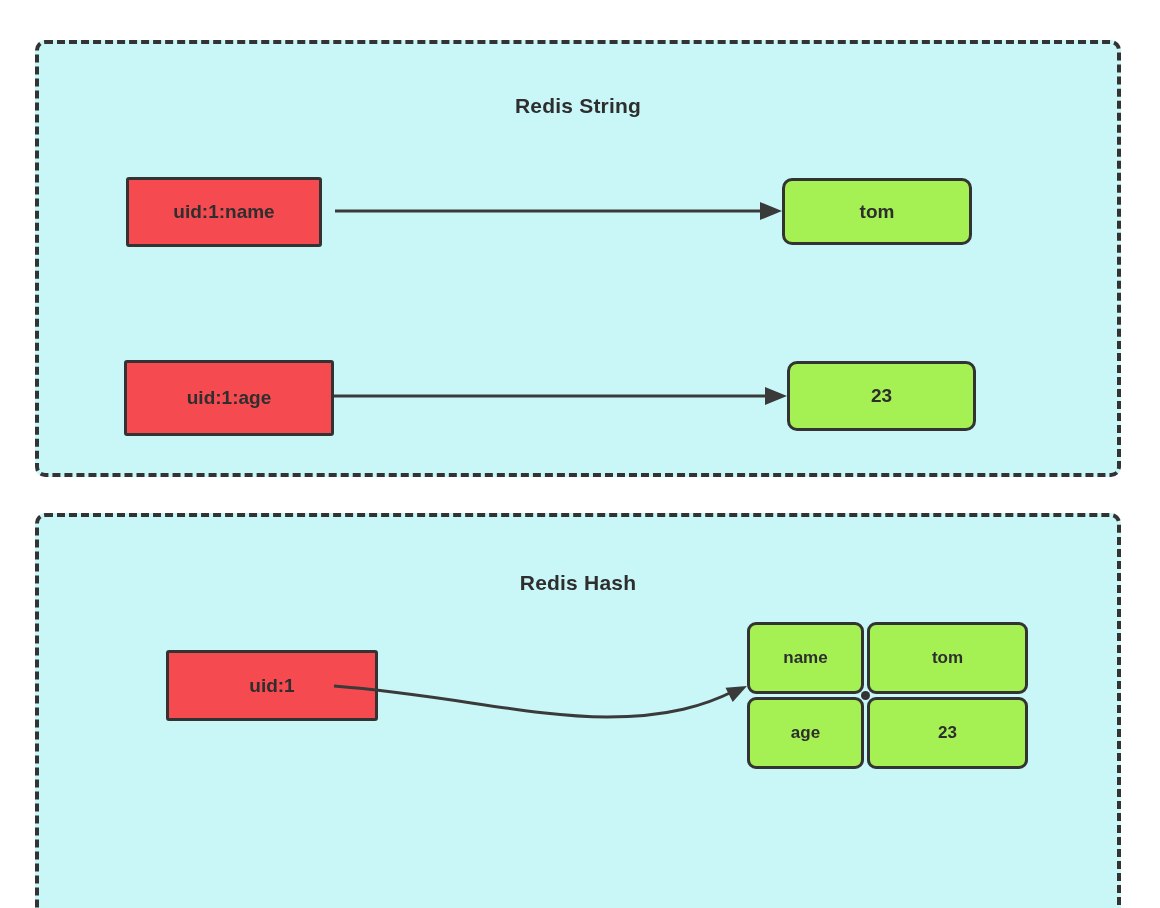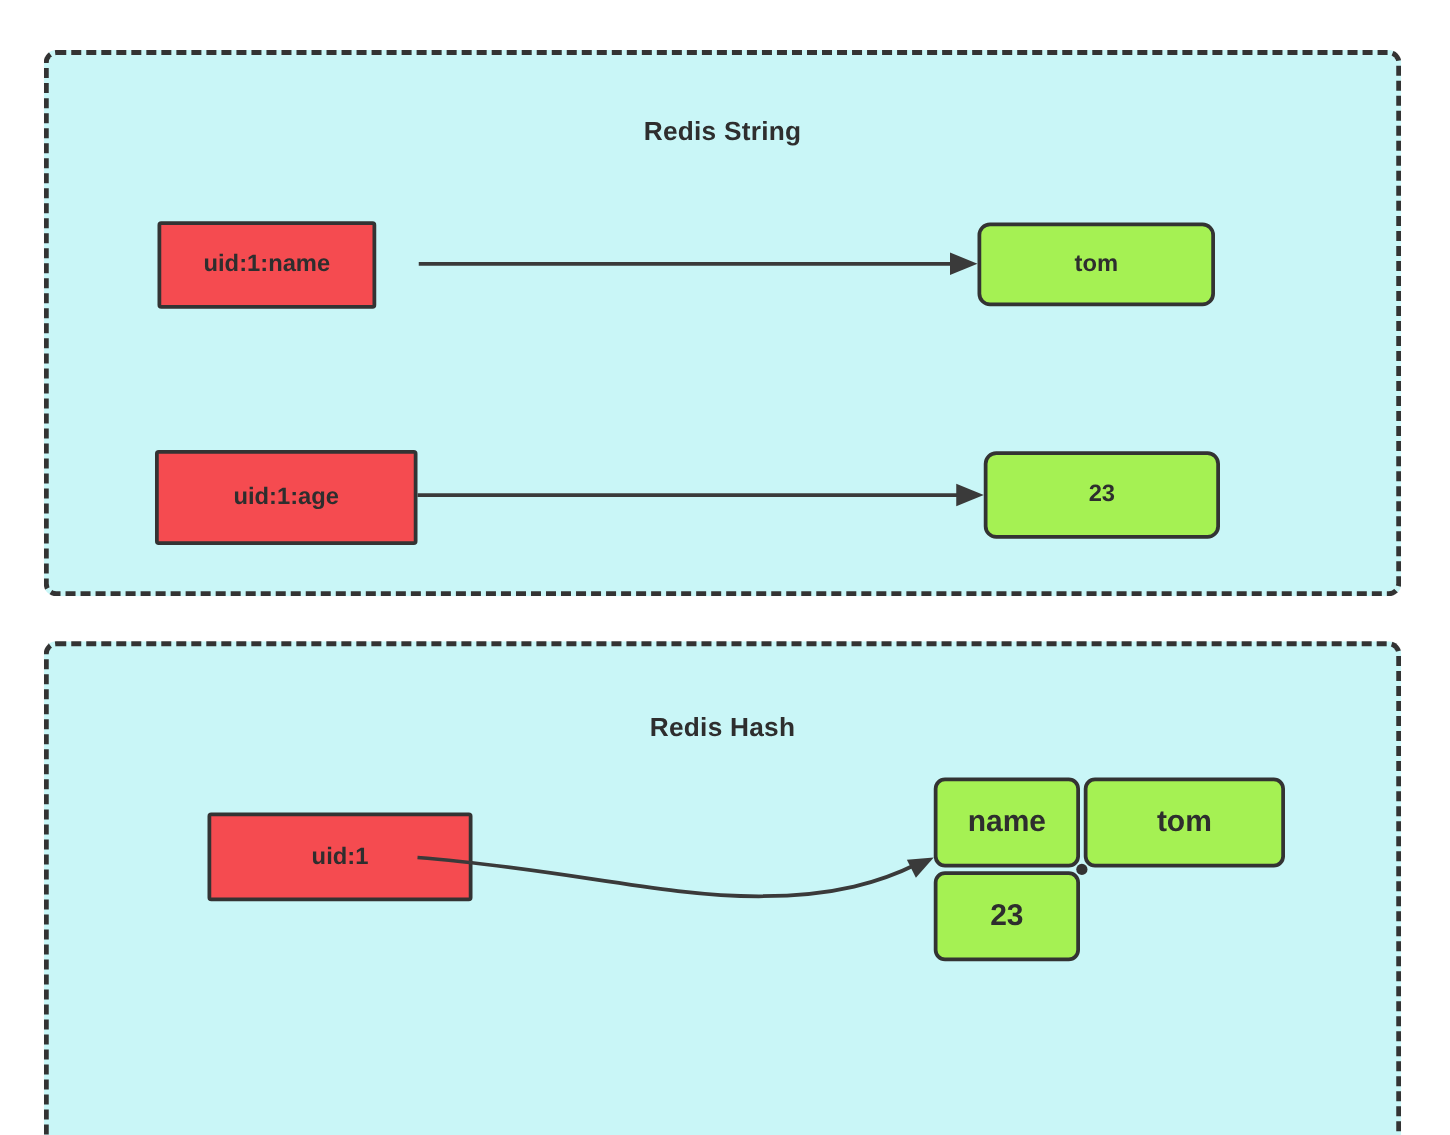--- a/index.html
+++ b/index.html
@@ -39,21 +39,21 @@
   #panel-hash .panel-title{top:54px;}
   .keybox,.valbox{
     position:absolute;
     display:flex;align-items:center;justify-content:center;
     font-weight:bold;font-size:19px;color:var(--text);
     border:3px solid var(--box-border);
     box-sizing:border-box;
   }
   .keybox{background:var(--key-fill);border-radius:3px;}
   .valbox{background:var(--value-fill);border-radius:10px;}
-  #key-name{left:87px;top:133px;width:175px;height:70px;}
+  #key-name{left:87px;top:133px;width:196px;height:70px;}
   #val-tom{left:743px;top:134px;width:190px;height:67px;}
   #key-age{left:85px;top:316px;width:210px;height:76px;}
   #val-23{left:748px;top:317px;width:189px;height:70px;}
   #key-uid1{left:83px;top:133px;width:212px;height:71px;margin-left:44px;}
   .arrow-svg{position:absolute;overflow:visible;}
   #arrow-1{left:296px;top:152px;}
   #arrow-2{left:295px;top:337px;}
   #arrow-3{left:295px;top:150px;}
   .arrow-line{stroke:var(--arrow);stroke-width:3;fill:none;}
   .arrow-head{fill:var(--arrow);stroke:none;}
@@ -63,21 +63,21 @@
     grid-template-columns:117px 161px;
     grid-template-rows:72px 72px;
     gap:3px;
   }
   .hash-cell{
     background:var(--value-fill);
     border:3px solid var(--box-border);
     border-radius:9px;
     box-sizing:border-box;
     display:flex;align-items:center;justify-content:center;
-    font-weight:bold;font-size:24px;color:var(--text);
+    font-weight:bold;font-size:17px;color:var(--text);
   }
   .junction-dot{
     position:absolute;left:822px;top:174px;
     width:9px;height:9px;border-radius:50%;
     background:var(--box-border);
   }
 </style>
 </head>
 <body>
 
@@ -109,19 +109,20 @@
     <div class="keybox" id="key-uid1">uid:1</div>
 
     <svg class="arrow-svg" id="arrow-3" width="420" height="70">
       <path class="arrow-line" d="M 0 19 C 115 28, 195 50, 273 50 C 335 50, 372 38, 400 24"></path>
       <polygon class="arrow-head" points="413,19 398.7,35.1 391.5,20.7"></polygon>
     </svg>
 
     <div class="hash-grid">
       <div class="hash-cell">name</div>
       <div class="hash-cell">tom</div>
+      <div class="hash-cell">age</div>
       <div class="hash-cell">23</div>
     </div>
 
     <div class="junction-dot"></div>
   </section>
 
 </div>
 
 </body></html>

